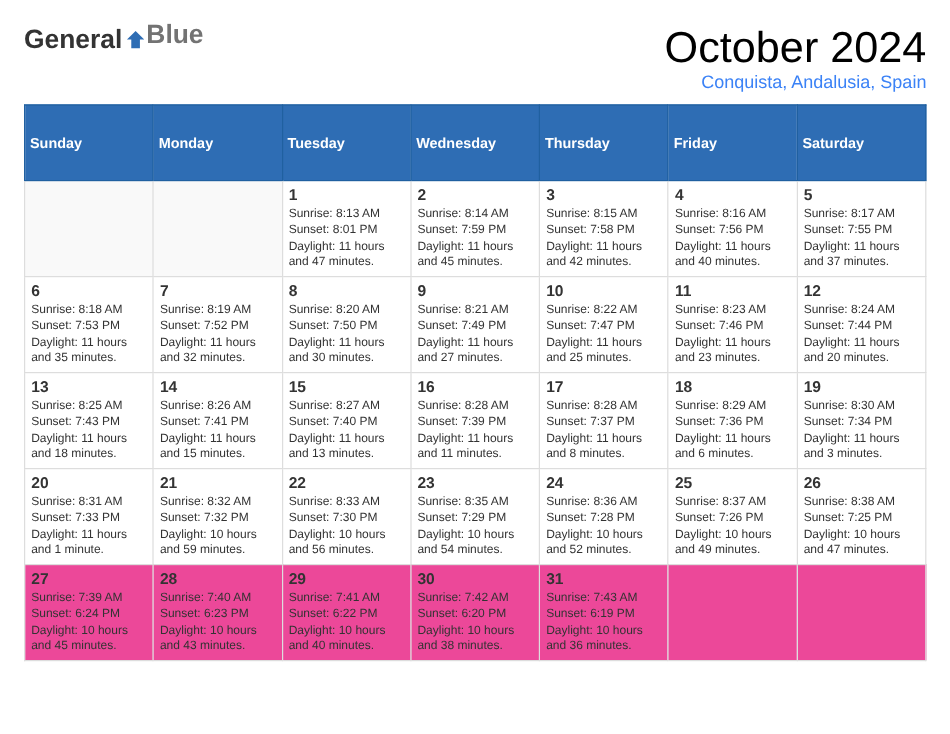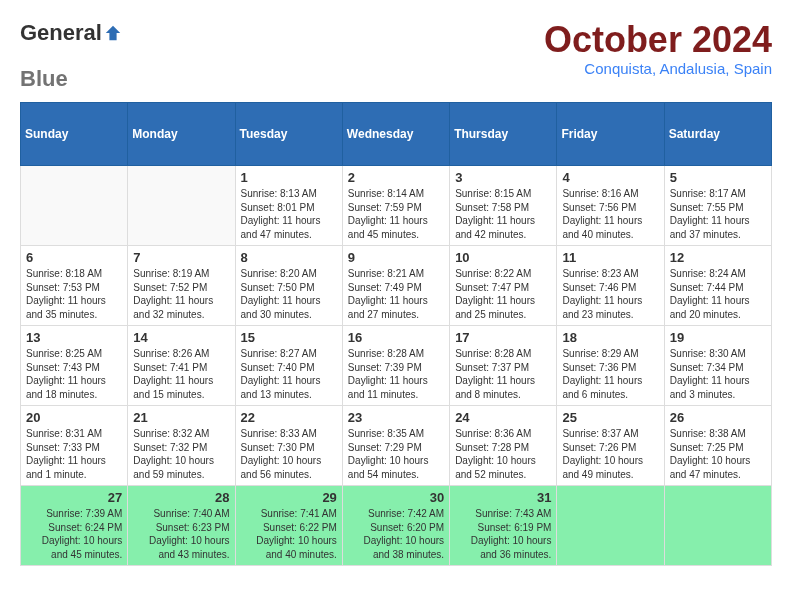--- a/index.html
+++ b/index.html
@@ -11,44 +11,43 @@
       padding: 20px;
     }
     .header {
       display: flex;
       align-items: flex-start;
       justify-content: space-between;
       margin-bottom: 10px;
     }
     .logo {
       display: flex;
-      flex-direction: column;
+      flex-direction: row;
       align-items: flex-start;
-      gap: 24px;
     }
     .logo-text {
       display: flex;
       align-items: center;
       font-size: 22px;
       font-weight: bold;
       color: #333;
     }
     .logo-general { color: #333; }
     .logo-icon {
       width: 18px;
       height: 18px;
       margin-left: 2px;
     }
     .title-section {
       text-align: right;
     }
     .month-title {
       font-size: 36px;
-      font-weight: bold;
-      color: #7f1d1d;
+      font-weight: normal;
+      color: #000000;
       line-height: 1.1;
     }
     .location {
       font-size: 15px;
       color: #3b82f6;
     }
     .calendar {
       width: 100%;
       border-collapse: collapse;
       border: 1px solid #ccc;
@@ -69,22 +68,21 @@
       width: 107px;
       min-height: 80px;
       font-size: 10.5px;
       color: #333;
       background: #fff;
     }
     .calendar td.empty {
       background: #f9f9f9;
     }
     .calendar tr:last-child td {
-      background: #86efac;
-      text-align: right;
+      background: #ec4899;
     }
     .day-number {
       font-size: 13px;
       font-weight: bold;
       display: block;
       margin-bottom: 2px;
     }
     .day-info {
       font-size: 10px;
       line-height: 1.35;

